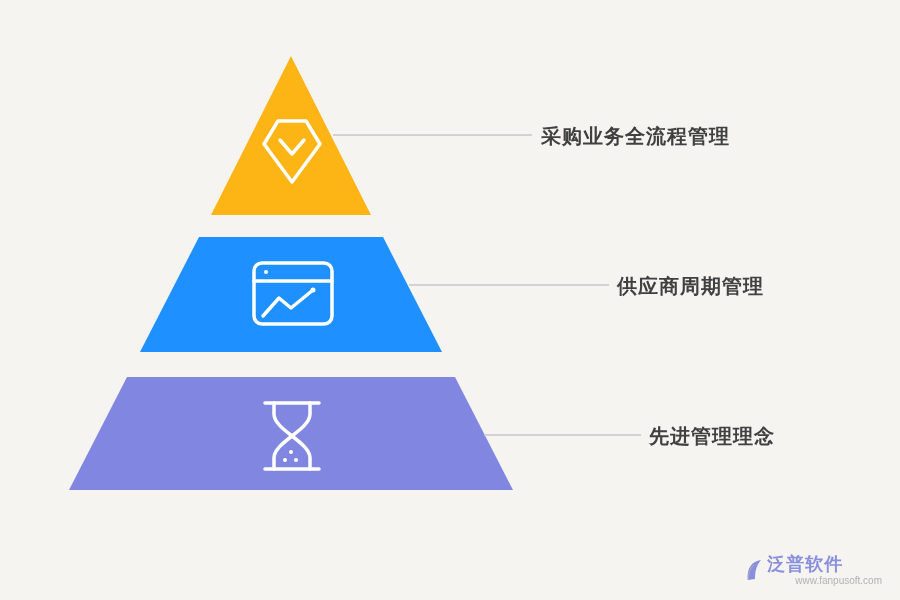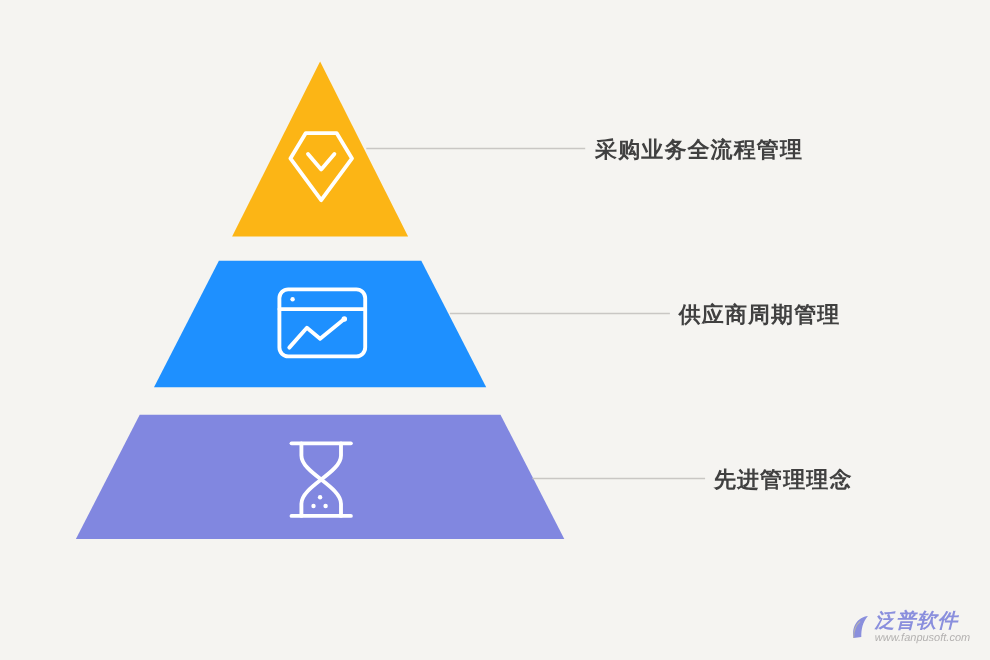--- a/index.html
+++ b/index.html
@@ -19,32 +19,33 @@
     font-size:20px;
     letter-spacing:1px;
     white-space:nowrap;
   }
   .tier-label-1{left:541px;top:123px;}
   .tier-label-2{left:617px;top:273px;}
   .tier-label-3{left:649px;top:423px;}
   .logo{
     position:absolute;
     right:18px;bottom:14px;
-    display:flex;align-items:center;gap:4px;font-style:italic;
+    display:flex;align-items:center;gap:4px;
   }
   .logo-texts{display:flex;flex-direction:column;line-height:1.15;}
   .logo-name{
     font-weight:bold;
     font-size:18px;
     color:#8a8fdd;
     letter-spacing:1px;
   }
   .logo-url{
     font-size:10px;
     color:#b3b1b0;
+    margin-left:28px;
   }
 </style>
 </head>
 <body>
 
 <div class="canvas">
 
   <svg class="scene" width="900" height="600" viewBox="0 0 900 600">
 
     <polygon points="291,56 371,215 211,215" fill="#fcb515"></polygon>

